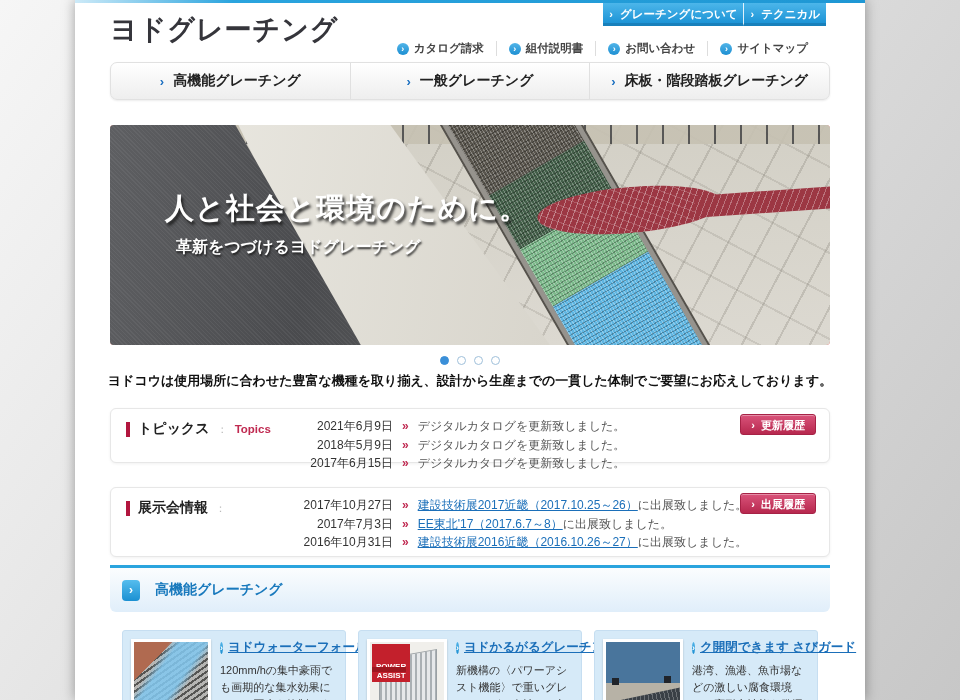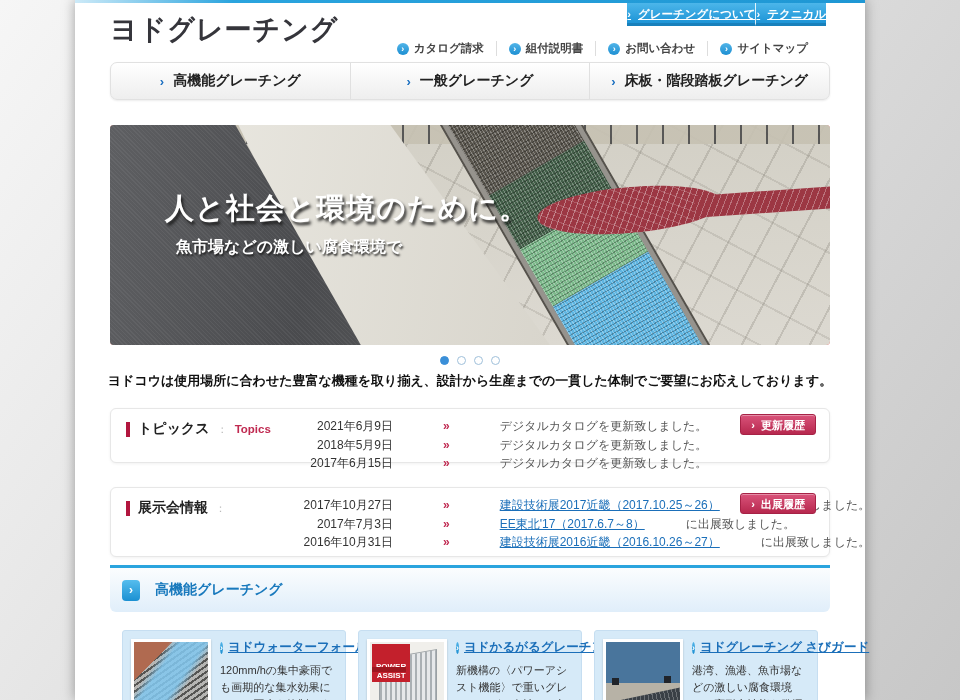--- a/index.html
+++ b/index.html
@@ -8,23 +8,23 @@
     background:linear-gradient(125deg,#f6f6f6 0%,#e6e6e6 35%,#c7c7c7 100%); }
   .container { position:relative; width:790px; height:700px; margin-left:75px;
     background:#fff; box-shadow:0 0 12px rgba(0,0,0,.35); }
   .topline { position:absolute; top:0; left:0; width:100%; height:3px;
     background:linear-gradient(90deg,#cdeaf8,#2aa4de 20%,#1e97d4); }
 
   
   .logo { position:absolute; top:12px; left:35px; font-size:27px; font-weight:bold;
     color:#35353b; letter-spacing:1px; transform:scaleY(1.05); }
   .top-buttons { position:absolute; top:3px; right:39px; display:flex; cursor:pointer; }
-  .top-btn { height:23px; line-height:23px; padding:0 0;
+  .top-btn { height:23px; line-height:23px; padding:0 6px;
     background:linear-gradient(#4cb6ea,#1d94d6); border-bottom:3px solid #1880bb;
-    color:#fff; font-size:11.5px; font-weight:bold; white-space:nowrap;text-decoration:underline; }
+    color:#fff; font-size:11.5px; font-weight:bold; white-space:nowrap; }
   .top-btn + .top-btn { border-left:1px solid rgba(255,255,255,.85); }
   .top-btn .chev { font-weight:bold; margin-right:7px; font-size:11px; }
   .util-links { position:absolute; top:41px; right:45px; display:flex; align-items:center;
     font-size:11.5px; font-weight:bold; color:#444; }
   .util-item { display:flex; align-items:center; padding:0 12px; cursor:pointer; white-space:nowrap; }
   .util-item + .util-item { border-left:1px solid #ddd; }
   .util-icon { display:inline-block; width:12px; height:12px; border-radius:50%;
     background:linear-gradient(#51b4e8,#1d8fd2); color:#fff; font-size:9px; line-height:12px;
     text-align:center; margin-right:5px; font-weight:bold; }
 
@@ -91,21 +91,21 @@
   .info-box { position:absolute; left:35px; width:720px; background:#fff;
     border:1px solid #e7e7e7; border-radius:6px; box-shadow:0 1px 3px rgba(0,0,0,.06); }
   .box-topics { top:408px; height:55px; }
   .box-exhib { top:487px; height:70px; }
   .box-title { position:absolute; left:15px; top:11px; display:flex; align-items:center; }
   .red-bar { width:4px; height:15px; background:#b2163e; margin-right:8px; }
   .box-title-text { font-size:14px; font-weight:bold; color:#222; white-space:nowrap; }
   .box-sep { color:#bbb; margin:0 7px; font-size:11px; }
   .box-sub { color:#c02a51; font-size:11.5px; font-weight:bold; }
   .rows { position:absolute; left:170px; top:8px; }
-  .row { display:flex; font-size:12px; color:#555; line-height:18.5px; white-space:nowrap;gap:41px; }
+  .row { display:flex; font-size:12px; color:#555; line-height:18.5px; white-space:nowrap; }
   .row .date { width:112px; text-align:right; color:#333; }
   .row .marker { color:#c02a51; font-weight:bold; margin:0 9px; }
   .row .link { color:#1b6fb9; text-decoration:underline; cursor:pointer; }
   .box-btn { position:absolute; right:13px; top:5px; height:21px; line-height:20px;
     padding:0 10px; background:linear-gradient(#d9537a,#b7284e); border-radius:3px;
     border:1px solid #a62246; color:#fff; font-size:11px; font-weight:bold; cursor:pointer;
     box-shadow:inset 0 1px 0 rgba(255,255,255,.35); white-space:nowrap; }
   .box-btn .chev { margin-right:6px; }
 
   
@@ -210,21 +210,21 @@
     <div class="hero-asphalt"></div>
     <div class="hero-channel">
       <div class="seg seg1"></div>
       <div class="seg seg2"></div>
       <div class="seg seg3"></div>
       <div class="seg seg4"></div>
     </div>
     <div class="hero-redoval"></div>
     <div class="hero-redtail"></div>
     <div class="hero-headline">人と社会と環境のために。</div>
-    <div class="hero-sub">魚市場などの激しい腐食環境で</div>
+    <div class="hero-sub">革新をつづけるヨドグレーチング</div>
   </div>
 
   <div class="carousel-dots"><span class="dot active"></span><span class="dot"></span><span class="dot"></span><span class="dot"></span></div>
 
   <div class="tagline">ヨドコウは使用場所に合わせた豊富な機種を取り揃え、設計から生産までの一貫した体制でご要望にお応えしております。</div>
 
   <div class="info-box box-topics">
     <div class="box-title">
       <span class="red-bar"></span>
       <span class="box-title-text">トピックス</span>
@@ -314,19 +314,19 @@
           <span class="card-link">ヨドかるがるグレーチング</span>
         </div>
         <div class="card-desc">新機構の〈パワーアシスト機能〉で重いグレーチングも女性やお年寄りの方がカル～ク開閉できます。</div>
       </div>
     </div>
     <div class="card">
       <div class="card-img img3"></div>
       <div class="card-body">
         <div class="card-linkrow">
           <span class="util-icon">›</span>
-          <span class="card-link">ヨドグレーチング さびガード</span>
+          <span class="card-link">ク開閉できます さびガード</span>
         </div>
         <div class="card-desc">港湾、漁港、魚市場などの激しい腐食環境で、高耐食性能を発揮します。</div>
       </div>
     </div>
   </div>
 </div>
 
 </body></html>

